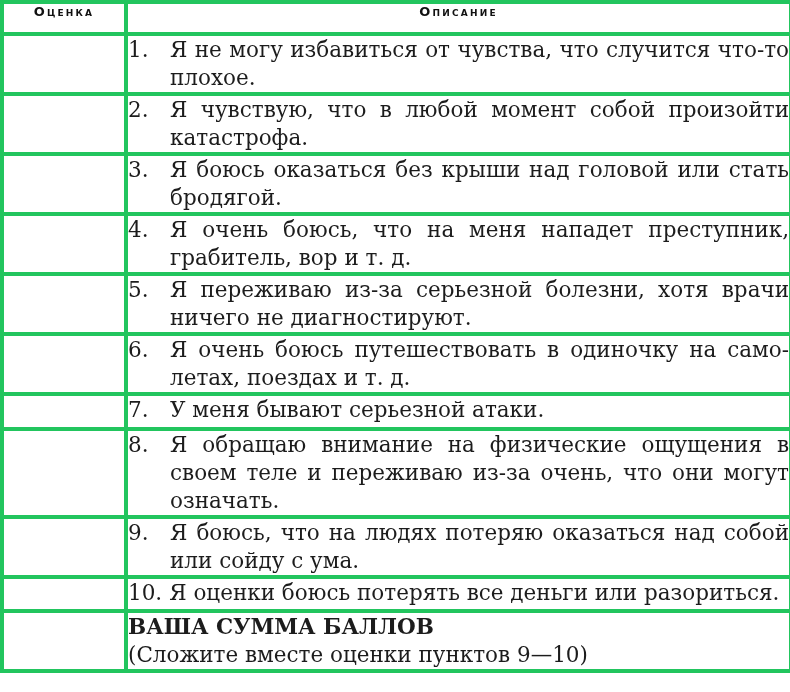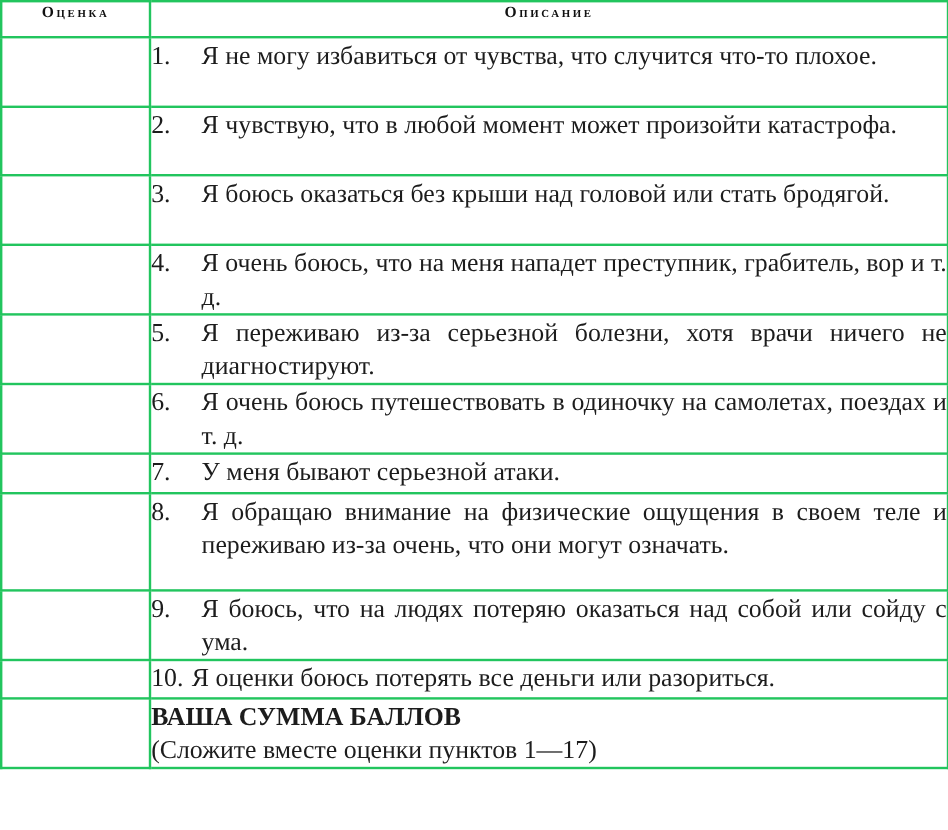--- a/index.html
+++ b/index.html
@@ -15,24 +15,23 @@
     table.quest {
       position: absolute;
       left: 0;
       top: 0;
       width: 789px;
       border-collapse: collapse;
       table-layout: fixed;
       color: #1a1a1a;
     }
     table.quest th, table.quest td {
-      border: 2px solid #22c55e;
+      border: 4px solid #22c55e;
       padding: 0;
       vertical-align: top;
-      font-family: Liberation Serif, serif;
     }
     col.c-score { width: 124px; }
     col.c-desc { width: 665px; }
 
     th.hdr {
       height: 28px;
       font-family: "DejaVu Sans", sans-serif;
       font-weight: bold;
       font-size: 13px;
       letter-spacing: 2.2px;
@@ -113,21 +112,21 @@
           <span class="num">1.</span>
           <span class="txt">Я не могу избавиться от чувства, что случится что-то плохое.</span>
         </div>
       </td>
     </tr>
     <tr class="r2">
       <td class="score"></td>
       <td class="desc">
         <div class="item">
           <span class="num">2.</span>
-          <span class="txt">Я чувствую, что в любой момент может произойти катастрофа.</span>
+          <span class="txt">Я чувствую, что в любой момент собой произойти катастрофа.</span>
         </div>
       </td>
     </tr>
     <tr class="r3">
       <td class="score"></td>
       <td class="desc">
         <div class="item">
           <span class="num">3.</span>
           <span class="txt">Я боюсь оказаться без крыши над головой или стать бродягой.</span>
         </div>
@@ -193,17 +192,17 @@
         <div class="item">
           <span class="num wide">10.</span>
           <span class="txt">Я оценки боюсь потерять все деньги или разориться.</span>
         </div>
       </td>
     </tr>
     <tr class="rtotal">
       <td class="score"></td>
       <td class="desc">
         <span class="total-title">ВАША СУММА БАЛЛОВ</span>
-        <span class="total-note">(Сложите вместе оценки пунктов 1—17)</span>
+        <span class="total-note">(Сложите вместе оценки пунктов 9—10)</span>
       </td>
     </tr>
   </tbody>
 </table>
 
 </body></html>

